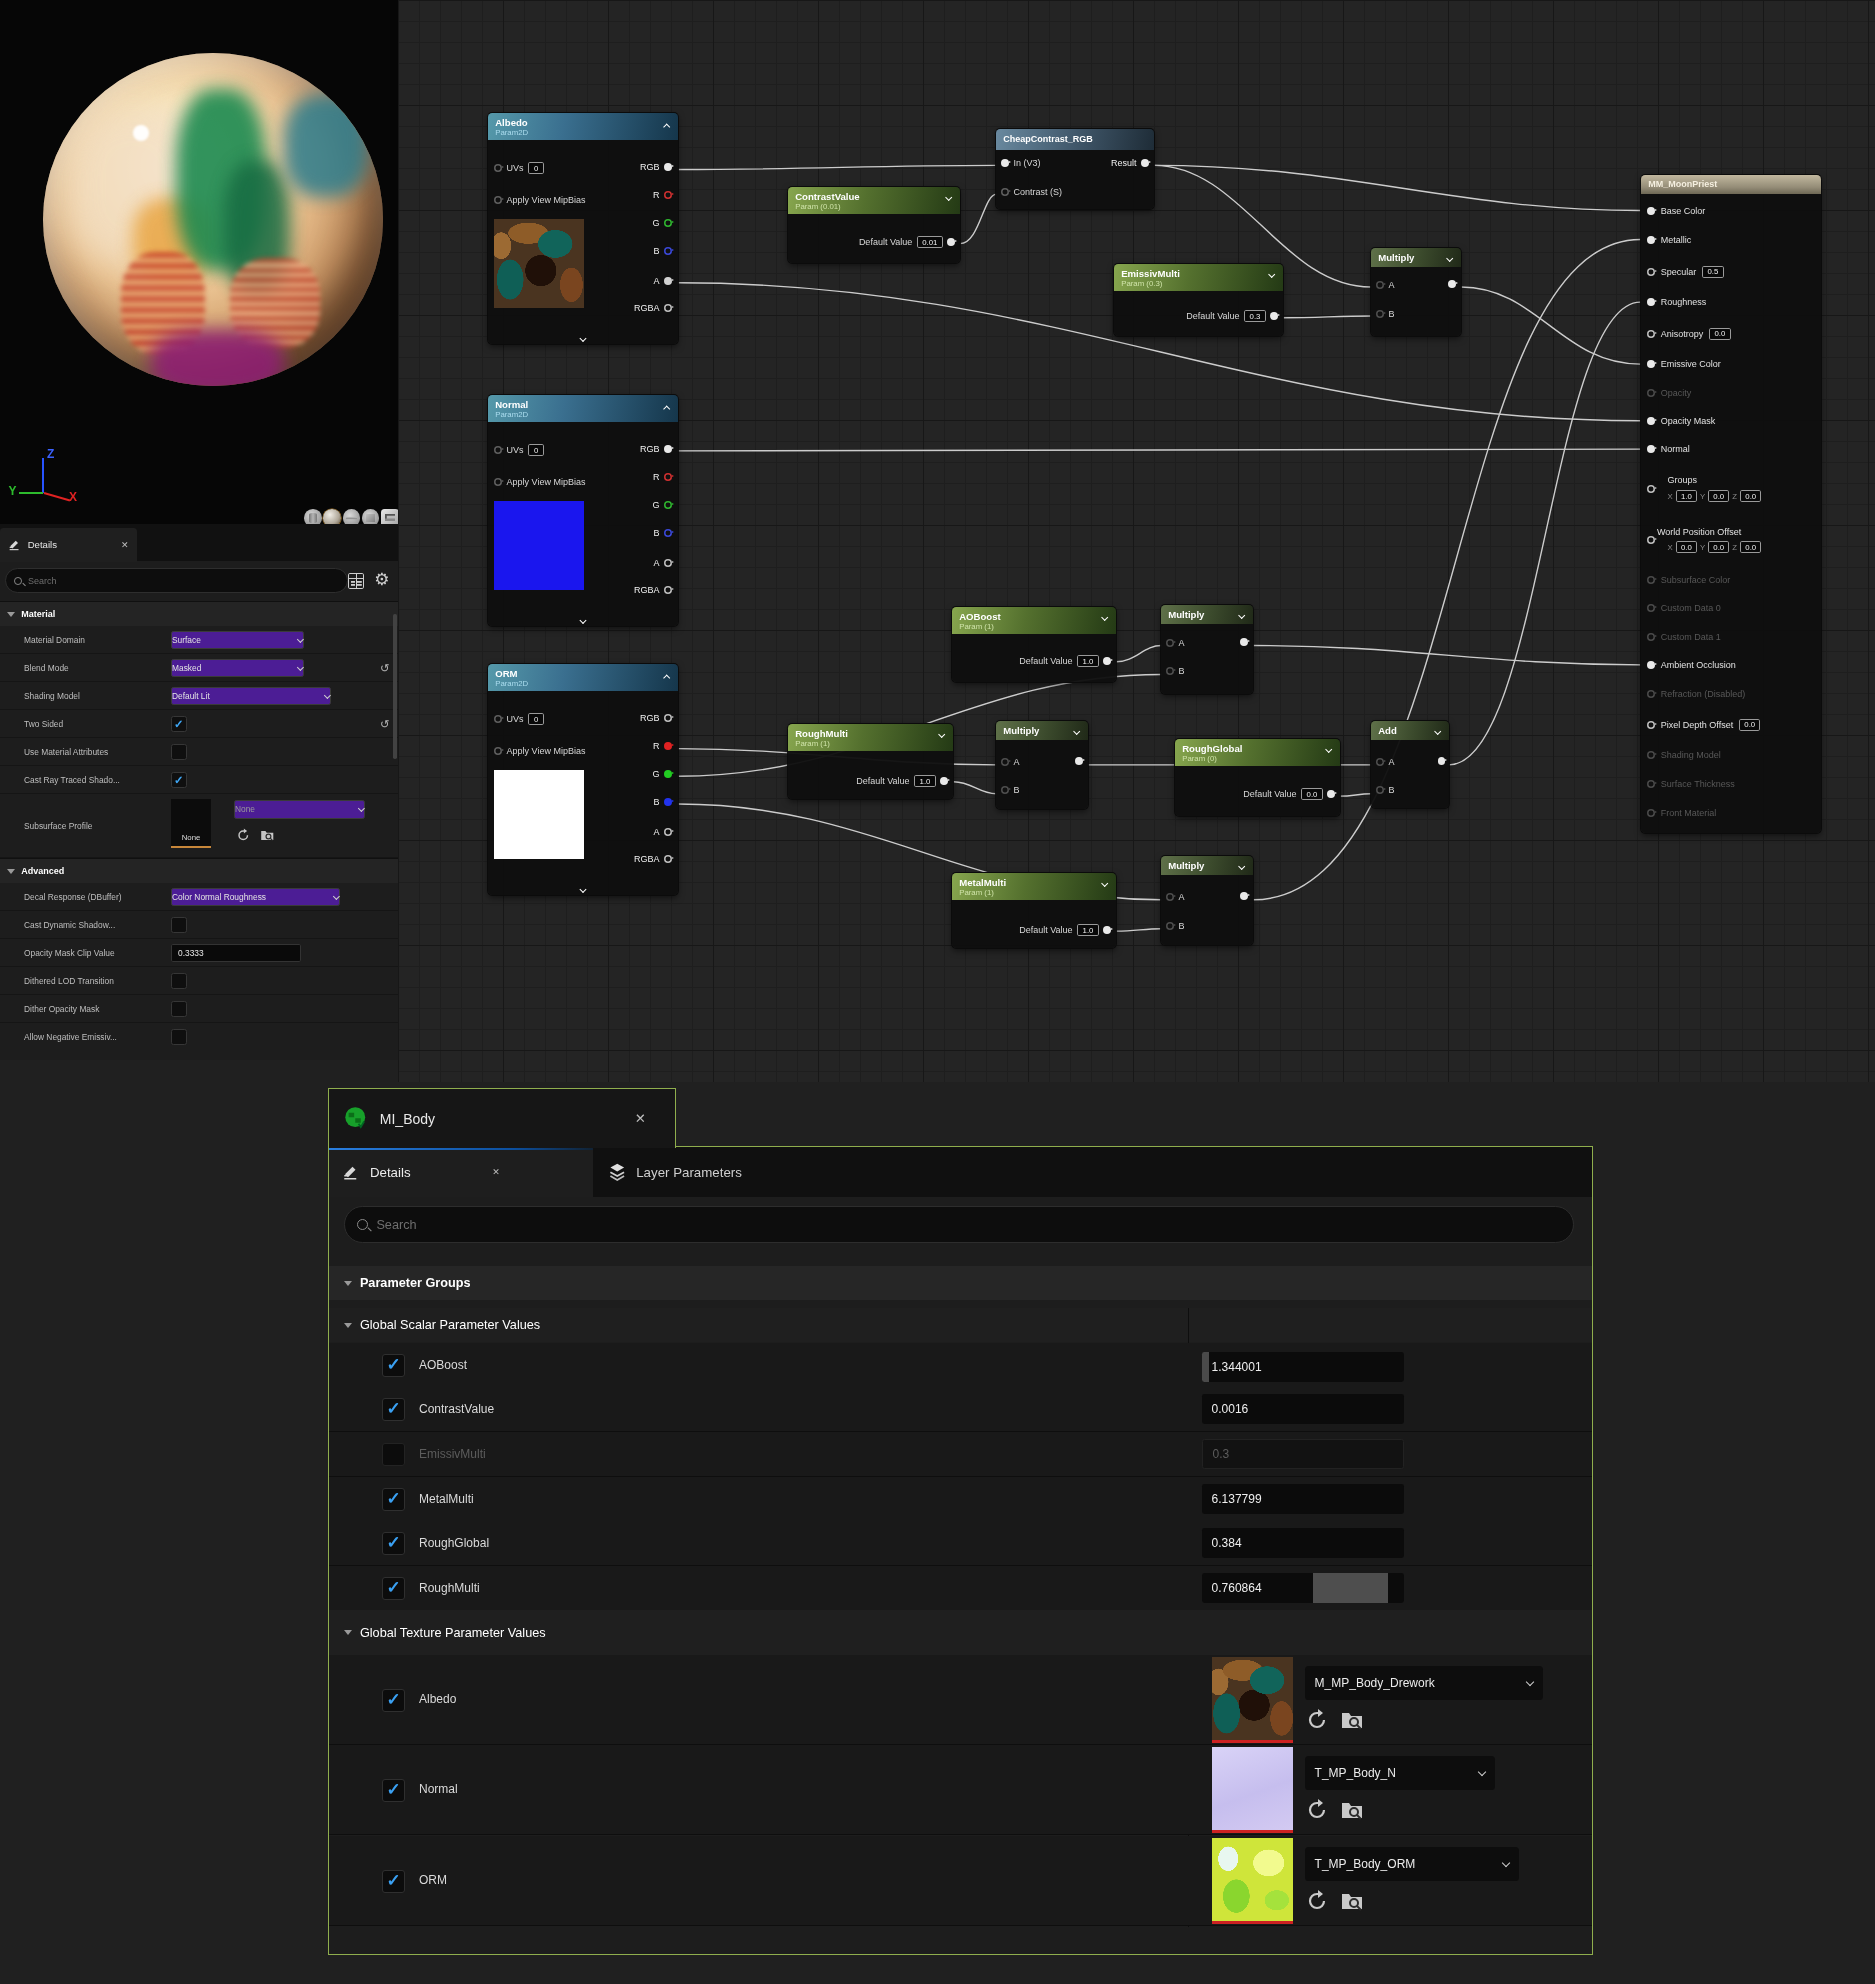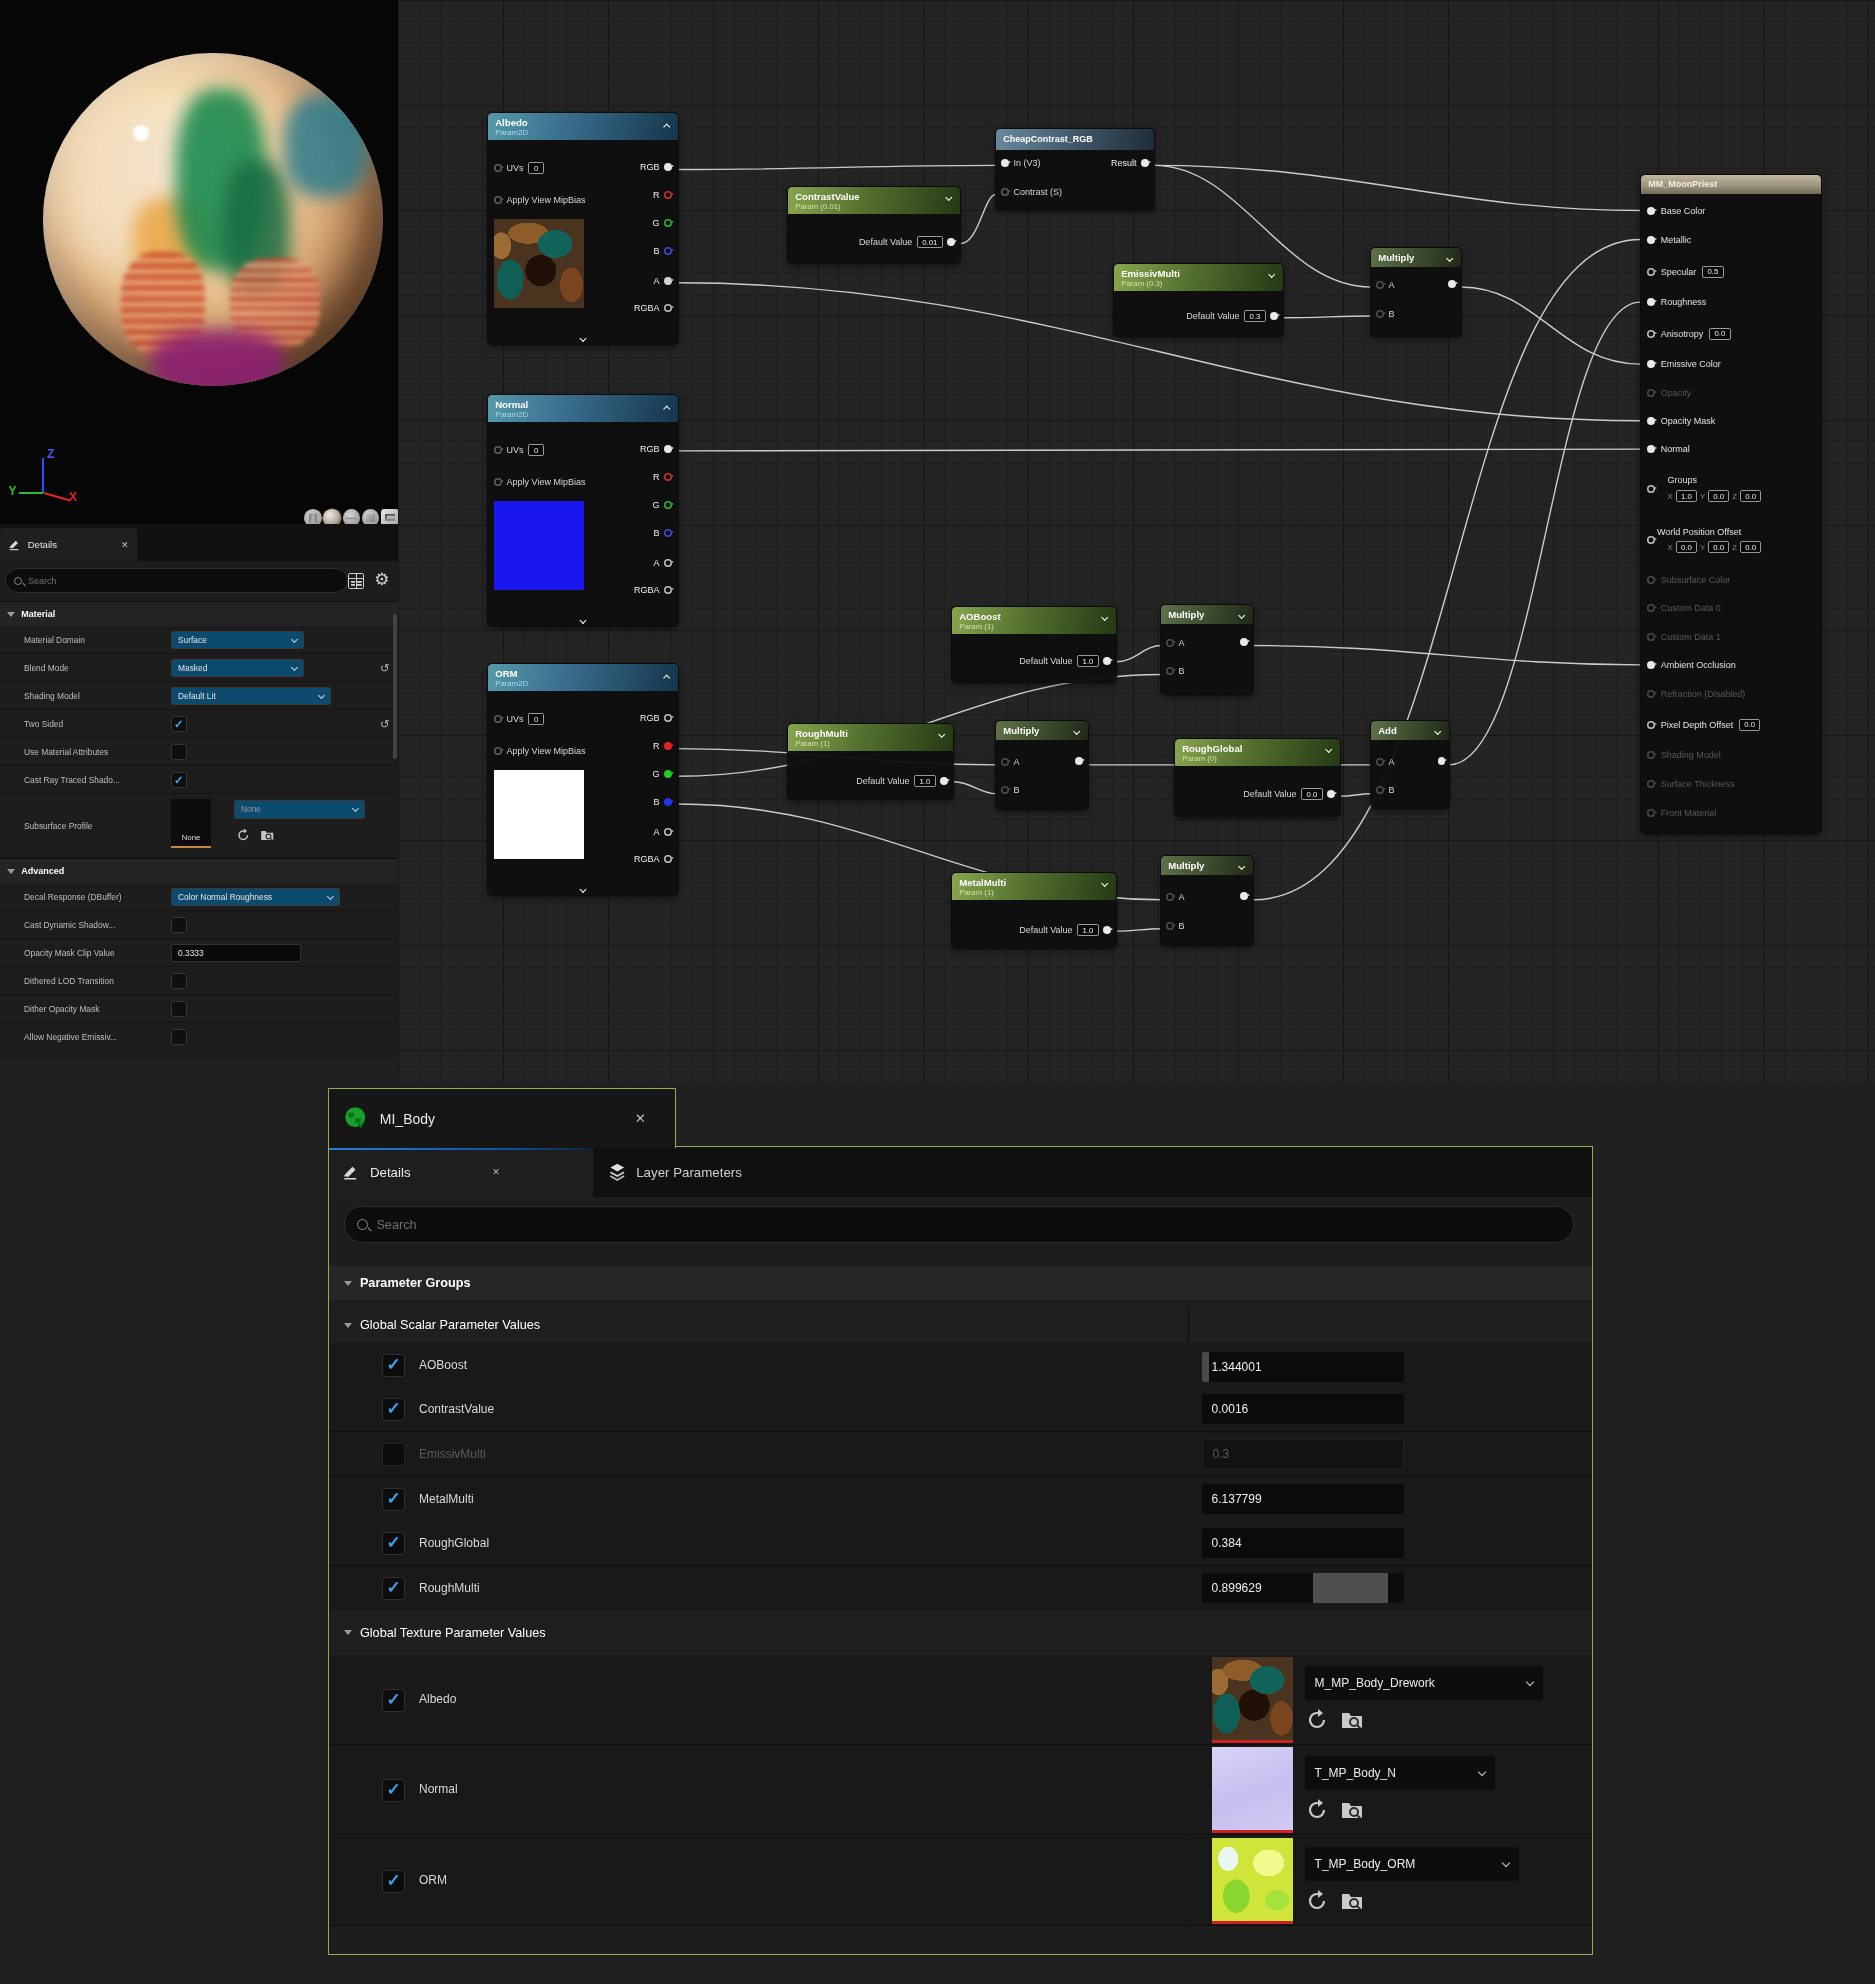--- a/index.html
+++ b/index.html
@@ -55,21 +55,21 @@
  linear-gradient(#cfcfcf 0 0) 50% 0/1.2px 100% no-repeat,
  linear-gradient(#cfcfcf 0 0) 1.8px 7.2px/4.2px 1.8px no-repeat,
  linear-gradient(#cfcfcf 0 0) 1.8px 10.2px/4.2px 1.8px no-repeat,
  linear-gradient(#cfcfcf 0 0) 7.8px 7.2px/4.8px 1.8px no-repeat,
  linear-gradient(#cfcfcf 0 0) 7.8px 10.2px/4.8px 1.8px no-repeat;position:absolute;right:34px;top:12px}
 .gear{position:absolute;right:8.4px;top:8.4px;color:#cfcfcf;font-size:17px}
 .sec{height:25px;background:#242424;display:flex;align-items:center;gap:6px;padding:0 7.2px;color:#fff;font-weight:bold;font-size:9px;border-top:0.6px solid #101010}
 .tri{width:0;height:0;border-left:4.2px solid transparent;border-right:4.2px solid transparent;border-top:5.4px solid #9a9a9a}
 .drow{position:relative;height:28px;border-bottom:0.6px solid #151515;background:#1d1d1d}
 .drow .lbl{position:absolute;left:24px;top:50%;transform:translateY(-50%);color:#bfbfbf;white-space:nowrap}
-.dd{position:absolute;left:171px;top:4.8px;height:18.7px;background:#0c4a6e;border:0.6px solid #3a3a3a;border-radius:2.4px;display:flex;align-items:center;justify-content:space-between;padding:0 6px;color:#e3e3e3}
+.dd{position:absolute;left:171px;top:4.8px;height:18.7px;background:#4c1d95;border:0.6px solid #3a3a3a;border-radius:2.4px;display:flex;align-items:center;justify-content:space-between;padding:0 0;color:#e3e3e3}
 .chev{width:4.8px;height:4.8px;border-right:1.2px solid #cfcfcf;border-bottom:1.2px solid #cfcfcf;transform:rotate(45deg);margin-top:-2.4px;flex:none}
 .cb{position:absolute;left:171px;top:6px;width:15.7px;height:15.7px;background:#0f0f0f;border:0.6px solid #363636;border-radius:2.4px;text-align:center;line-height:14.5px;color:#3fa7f5;font-weight:bold;font-size:11.4px}
 .undo{position:absolute;left:380px;top:7.2px;color:#b5b5b5;font-size:11.4px}
 .vtext{position:absolute;left:171px;top:5.4px;width:130px;height:17.5px;background:#0a0a0a;border:0.6px solid #333;border-radius:1.8px;color:#e8e8e8;padding:2.4px 6px}
 .ssrow{height:64px}
 .ssthumb{position:absolute;left:171px;top:4.8px;width:40px;height:49px;background:#0c0c0c;border-bottom:2.4px solid #c8873a;color:#ddd;display:flex;align-items:flex-end;justify-content:center;font-size:7.8px;padding-bottom:3.6px}
 .ssdd{position:absolute;left:234px;top:6px;width:131px;height:18.7px}
 .miniico{position:absolute;top:34px;width:14.5px;height:14.5px}
 .scrollbar{position:absolute;right:1.2px;top:90px;width:3.6px;height:145px;background:#424242;border-radius:1.8px}
 
@@ -821,21 +821,21 @@
         <span class="mval" style="top:7.2px">6.137799</span>
       </div>
       <div class="mrow" style="top:374px;height:45px">
         <span class="mcb" style="top:11px">✓</span>
         <span class="mname" style="top:14.5px">RoughGlobal</span>
         <span class="mval" style="top:7.2px">0.384</span>
       </div>
       <div class="mrow" style="top:419px;height:45px">
         <span class="mcb" style="top:11px">✓</span>
         <span class="mname" style="top:14.5px">RoughMulti</span>
-        <span class="mval fill" style="top:7.2px">0.899629</span>
+        <span class="mval fill" style="top:7.2px">0.760864</span>
       </div>
 
       <div class="mi-sec" style="top:463px;height:45px;background:#1f1f1f;font-size:12.7px">
         <span class="tri"></span>
           <span>Global Texture Parameter Values</span>
       </div>
 
       <div class="mrow" style="top:508px;height:90px">
         <span class="mcb" style="top:34px">✓</span>
         <span class="mname" style="top:37px">Albedo</span>

